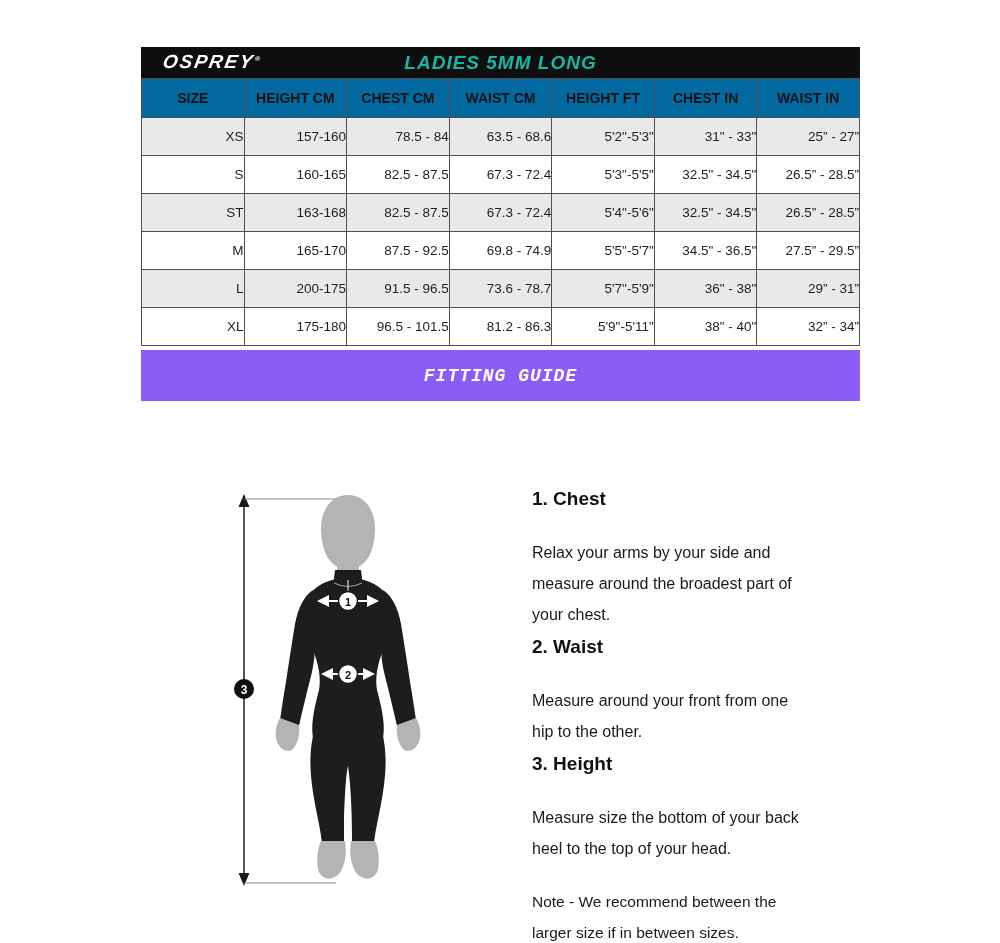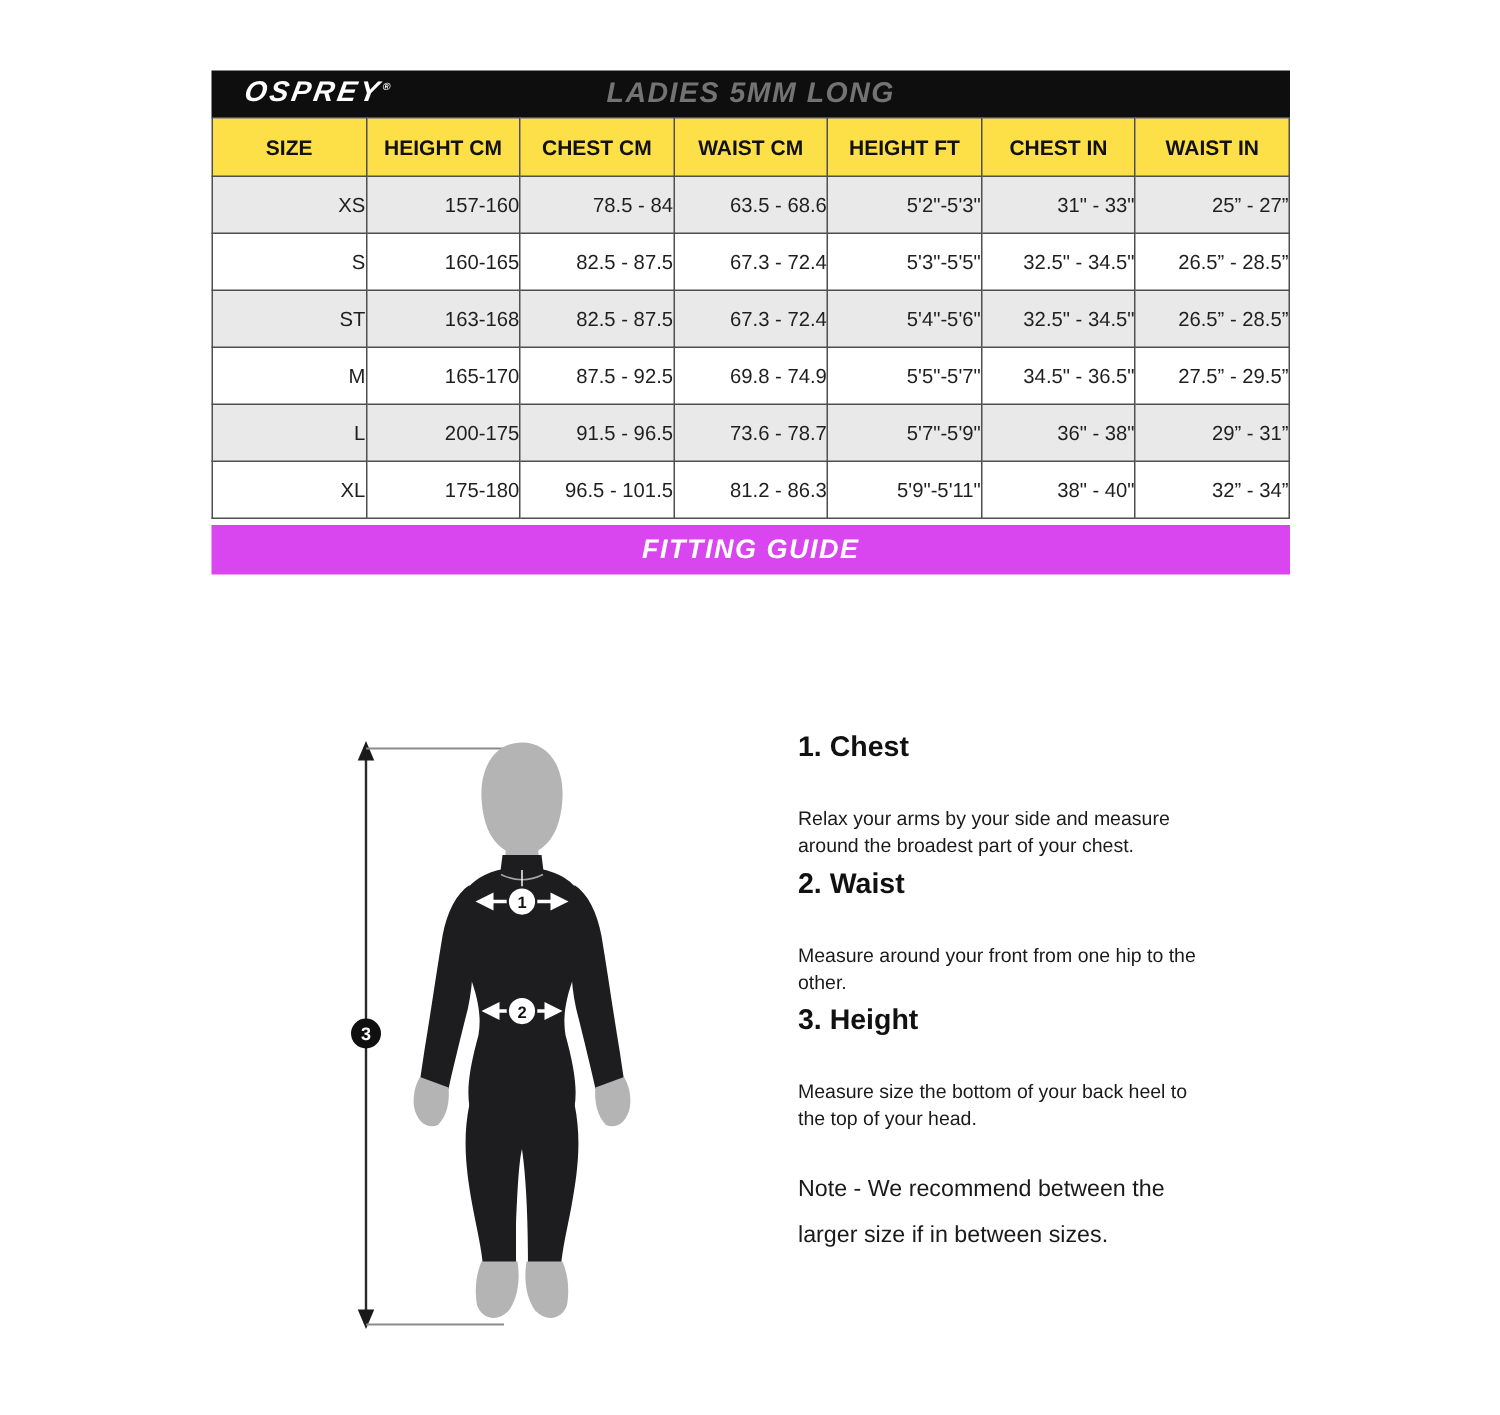--- a/index.html
+++ b/index.html
@@ -25,62 +25,63 @@
     color: #ffffff;
     font-size: 19px;
     font-weight: bold;
     font-style: italic;
     letter-spacing: 2px;
     transform: skewX(-10deg);
     white-space: nowrap;
   }
   .brand-logo sup { font-size: 7px; letter-spacing: 0; vertical-align: super; }
   .chart-title {
-    color: #737373;
+    color: #14b8a6;
     font-size: 19px;
     font-weight: bold;
     font-style: italic;
     letter-spacing: 1px;
   }
   table.size-table {
     width: 100%;
     border-collapse: collapse;
     table-layout: fixed;
     border: 1px solid #2d2d2d;
   }
   table.size-table th {
     height: 39px;
-    background: #fde047;
+    background: #0369a1;
     color: #111111;
     font-size: 14px;
     font-weight: bold;
     border: 1px solid #4f4f4f;
     text-align: center;
   }
   table.size-table td {
     height: 38px;
     font-size: 13.5px;
     color: #1f1f1f;
     border: 1px solid #4f4f4f;
     text-align: right;
     background: #ffffff;
   }
   table.size-table tbody tr:nth-child(odd) td { background: #e9e9e9; }
   .fitting-bar {
     margin-top: 4px;
-    height: 33px;
-    background: #d946ef;
+    height: 51px;
+    background: #8b5cf6;
     color: #ffffff;
     font-size: 18px;
     font-weight: bold;
     font-style: italic;
     letter-spacing: 1px;
     display: flex;
     align-items: center;
     justify-content: center;
+    font-family: Liberation Mono, monospace;
   }
 
   
   .figure-wrap {
     position: absolute;
     left: 226px; top: 486px;
     width: 250px; height: 410px;
   }
   .figure-wrap svg { display: block; }
 
@@ -92,22 +93,22 @@
     color: #1a1a1a;
   }
   .guide-text .sec-heading {
     font-size: 19px;
     font-weight: bold;
     line-height: 26px;
     margin-bottom: 4px;
     color: #111111;
   }
   .guide-text .sec-body {
-    font-size: 13px;
-    line-height: 18px;
+    font-size: 16px;
+    line-height: 31px;
     margin-bottom: 4px;
     margin-top: 25px;
   }
   .guide-text .note {
     font-size: 15.5px;
     line-height: 31px;
     margin-top: 22px;
   }
 </style>
 </head>

